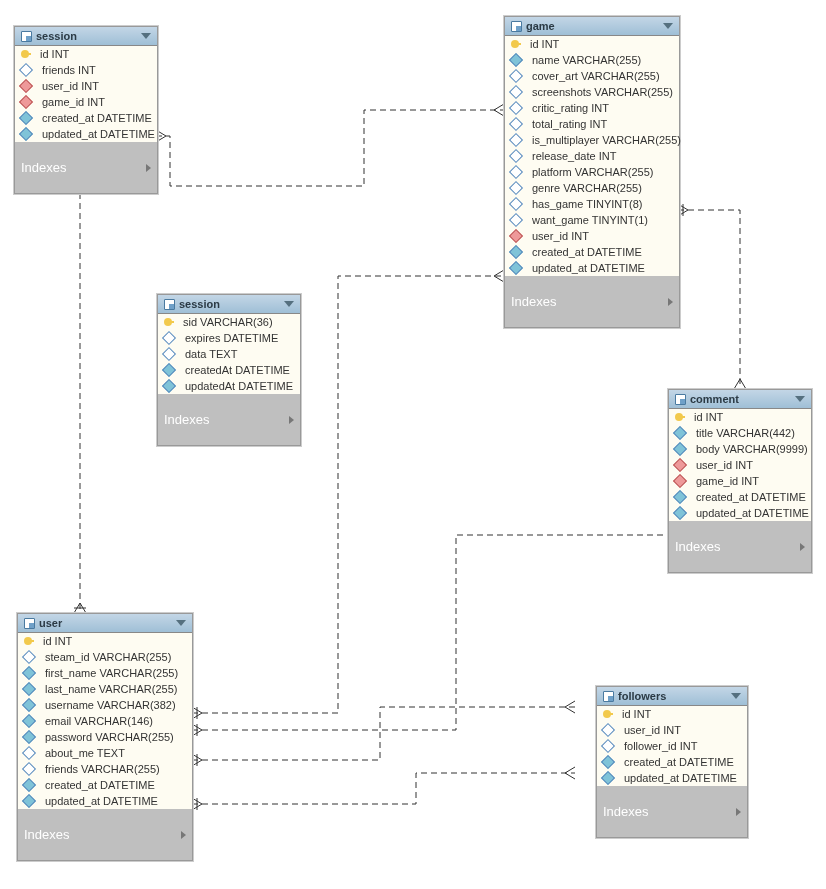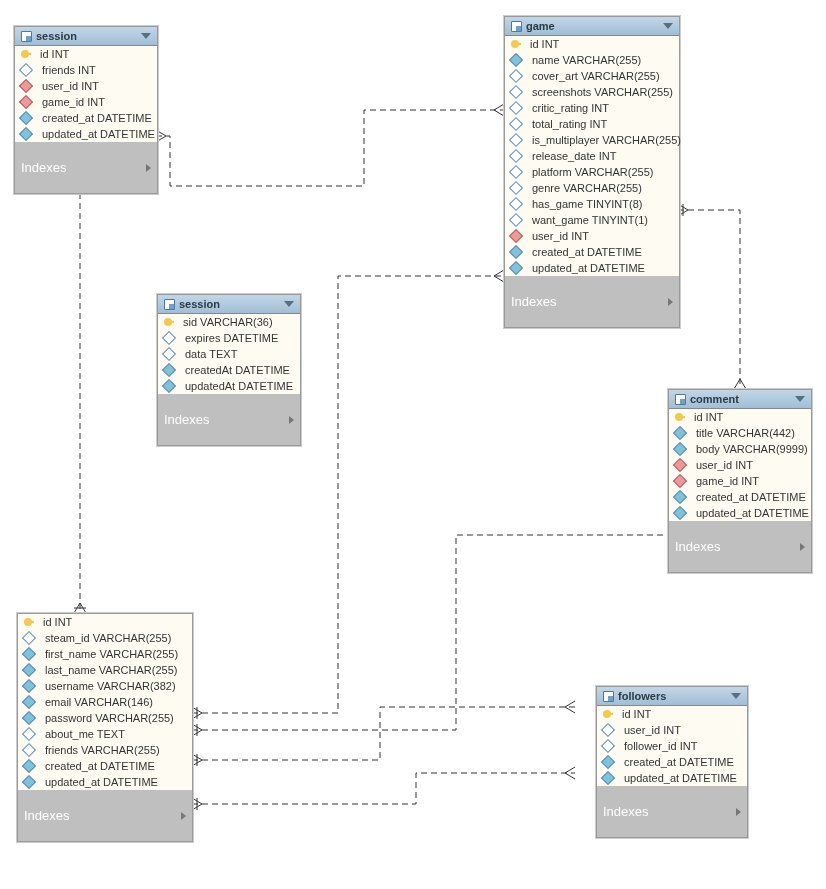--- a/index.html
+++ b/index.html
@@ -291,20 +291,25 @@
           <span>updated_at DATETIME</span>
         </div>
       </div>
   <div class="footer">
     <span>Indexes</span>
     <span class="tri"></span>
   </div>
 </div>
 
 <div class="entity" style="left:17px; top:613px; width:174px;">
+  <div class="header">
+    <span class="icon icon-table"></span>
+    <span>user</span>
+    <span class="triangle"></span>
+  </div>
   <div id="user-fields">
         <div class="row">
           <span class="icon icon-key"></span>
           <span>id INT</span>
         </div>
         <div class="row">
           <span class="icon icon-diam"></span>
           <span>steam_id VARCHAR(255)</span>
         </div>
         <div class="row">

